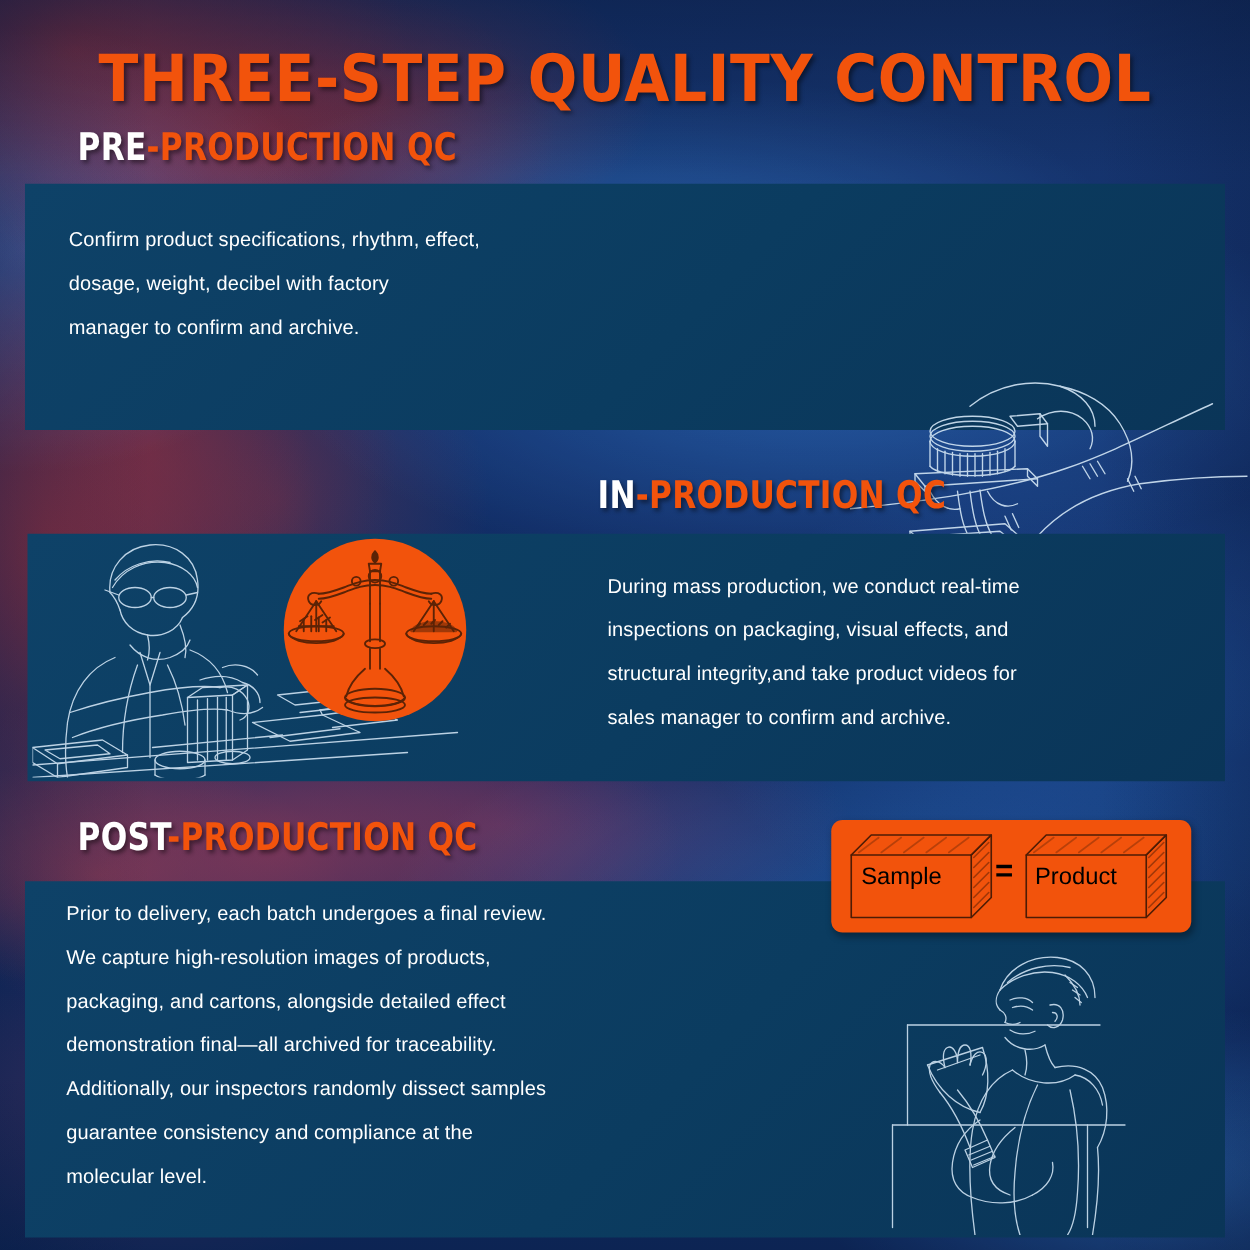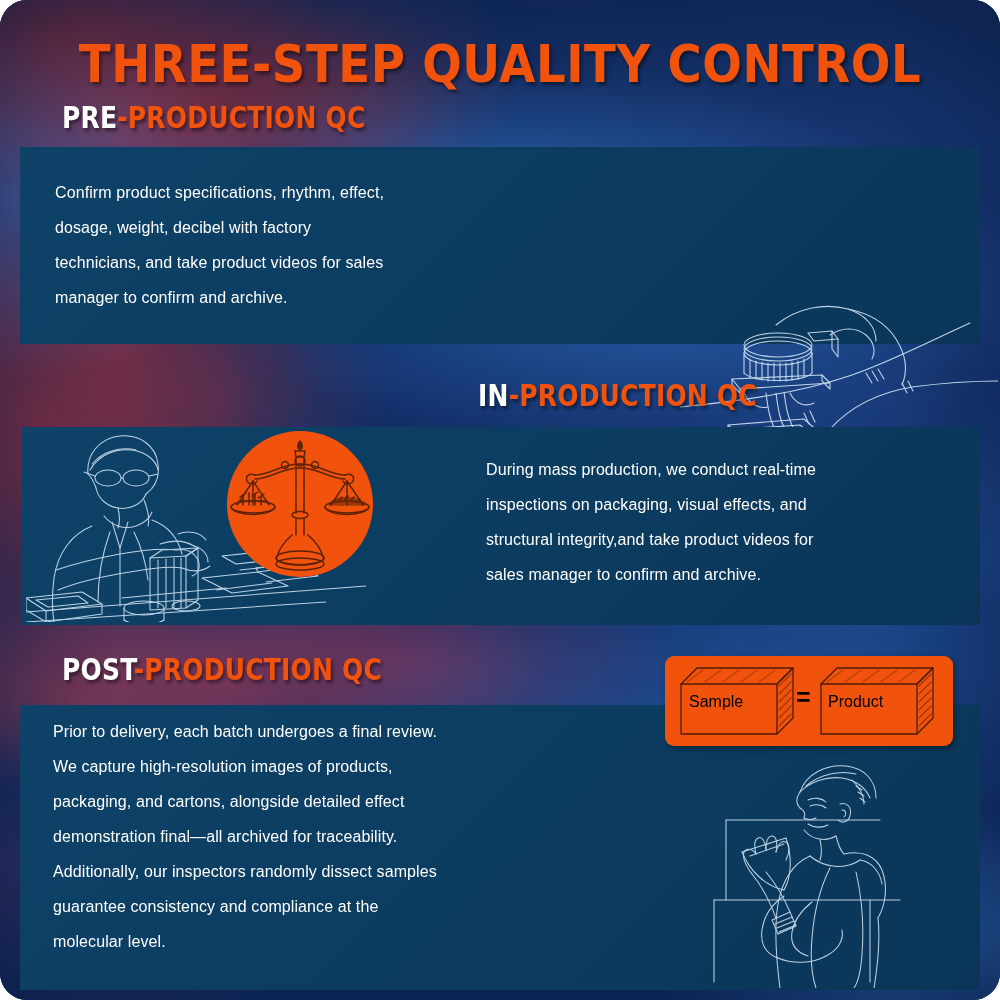--- a/index.html
+++ b/index.html
@@ -11,21 +11,20 @@
     overflow: hidden;
     font-family: "Liberation Sans", sans-serif;
   }
 
   #poster {
     position: relative;
     width: 1000px;
     height: 1000px;
     background-color: #1c3f7e;
     overflow: hidden;
-    border-radius: 27px;
   }
 
   
   .bg-layer {
     position: absolute;
     inset: 0;
     pointer-events: none;
   }
   .bg-base {
     background:
@@ -147,21 +146,21 @@
     left: 665px; top: 656px;
     width: 288px; height: 90px;
     background: #F2530C;
     border-radius: 9px;
     box-shadow: 2px 3px 6px rgba(0,0,0,0.35);
   }
   #sample-badge svg { position: absolute; inset: 0; }
   .box-label {
     position: absolute;
     color: #000000;
-    font-size: 16px;
+    font-size: 19px;
     line-height: 19px;
     white-space: nowrap;
   }
   #label-sample  { left: 24px;  top: 36px; }
   #label-equals  { left: 131px; top: 32px; font-size: 25px; font-weight: 700; }
   #label-product { left: 163px; top: 36px; text-align: center; }
 </style>
 </head>
 <body>
 
@@ -177,21 +176,20 @@
   <div class="main-title">THREE-STEP QUALITY CONTROL</div>
 
   <div class="step-head" id="head-pre">
     <span class="w">PRE</span><span class="o">-PRODUCTION QC</span>
   </div>
 
   <div class="card" id="card-1">
     <div class="card-text" id="text-1">
       <p>Confirm product specifications, rhythm, effect,</p>
       <p>dosage, weight, decibel with factory</p>
-      <p>technicians, and take product videos for sales</p>
       <p>manager to confirm and archive.</p>
     </div>
 
     <div class="illus" id="illus-hand">
       <svg viewBox="0 0 318 190" width="318" height="190" fill="none" stroke="#cfe2f2" stroke-width="1.1" stroke-linecap="round" stroke-linejoin="round" opacity="0.92">
 
         <path d="M0 110 C 60 104, 120 96, 172 78 C 210 65, 246 46, 290 26"></path>
         <path d="M56 186 C 96 176, 128 156, 150 132 C 170 110, 196 96, 232 90 C 262 86, 290 84, 318 84"></path>
         <path d="M104 190 C 126 170, 138 150, 150 132"></path>
 

